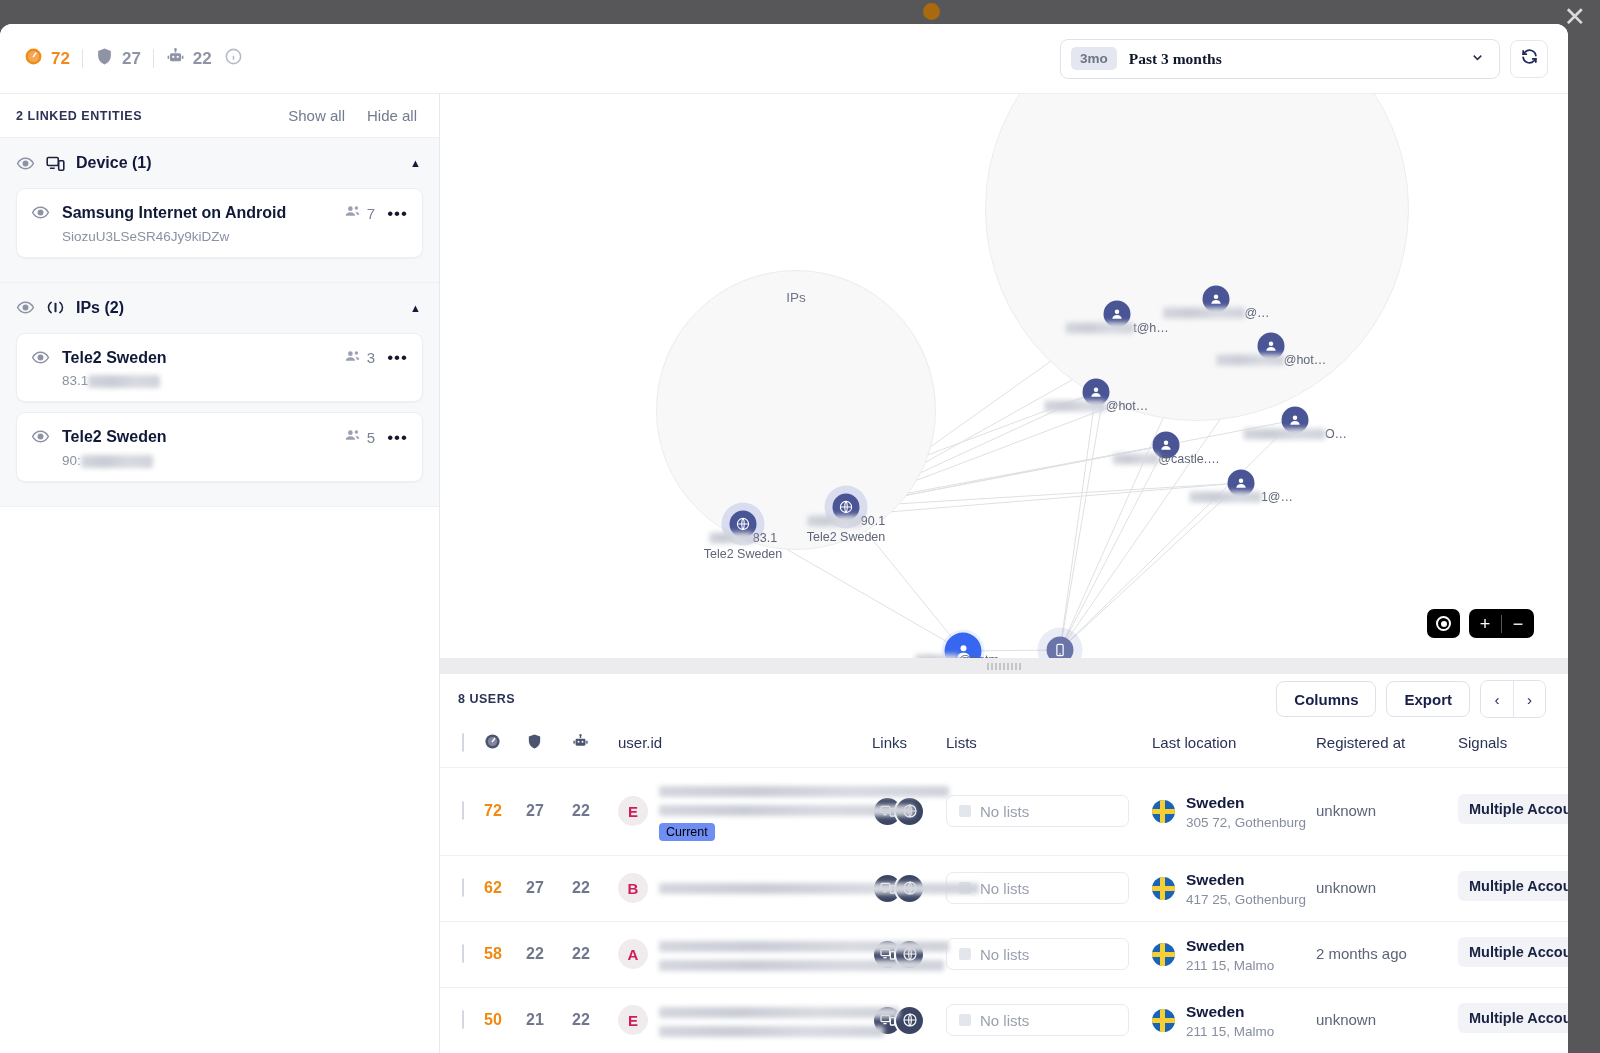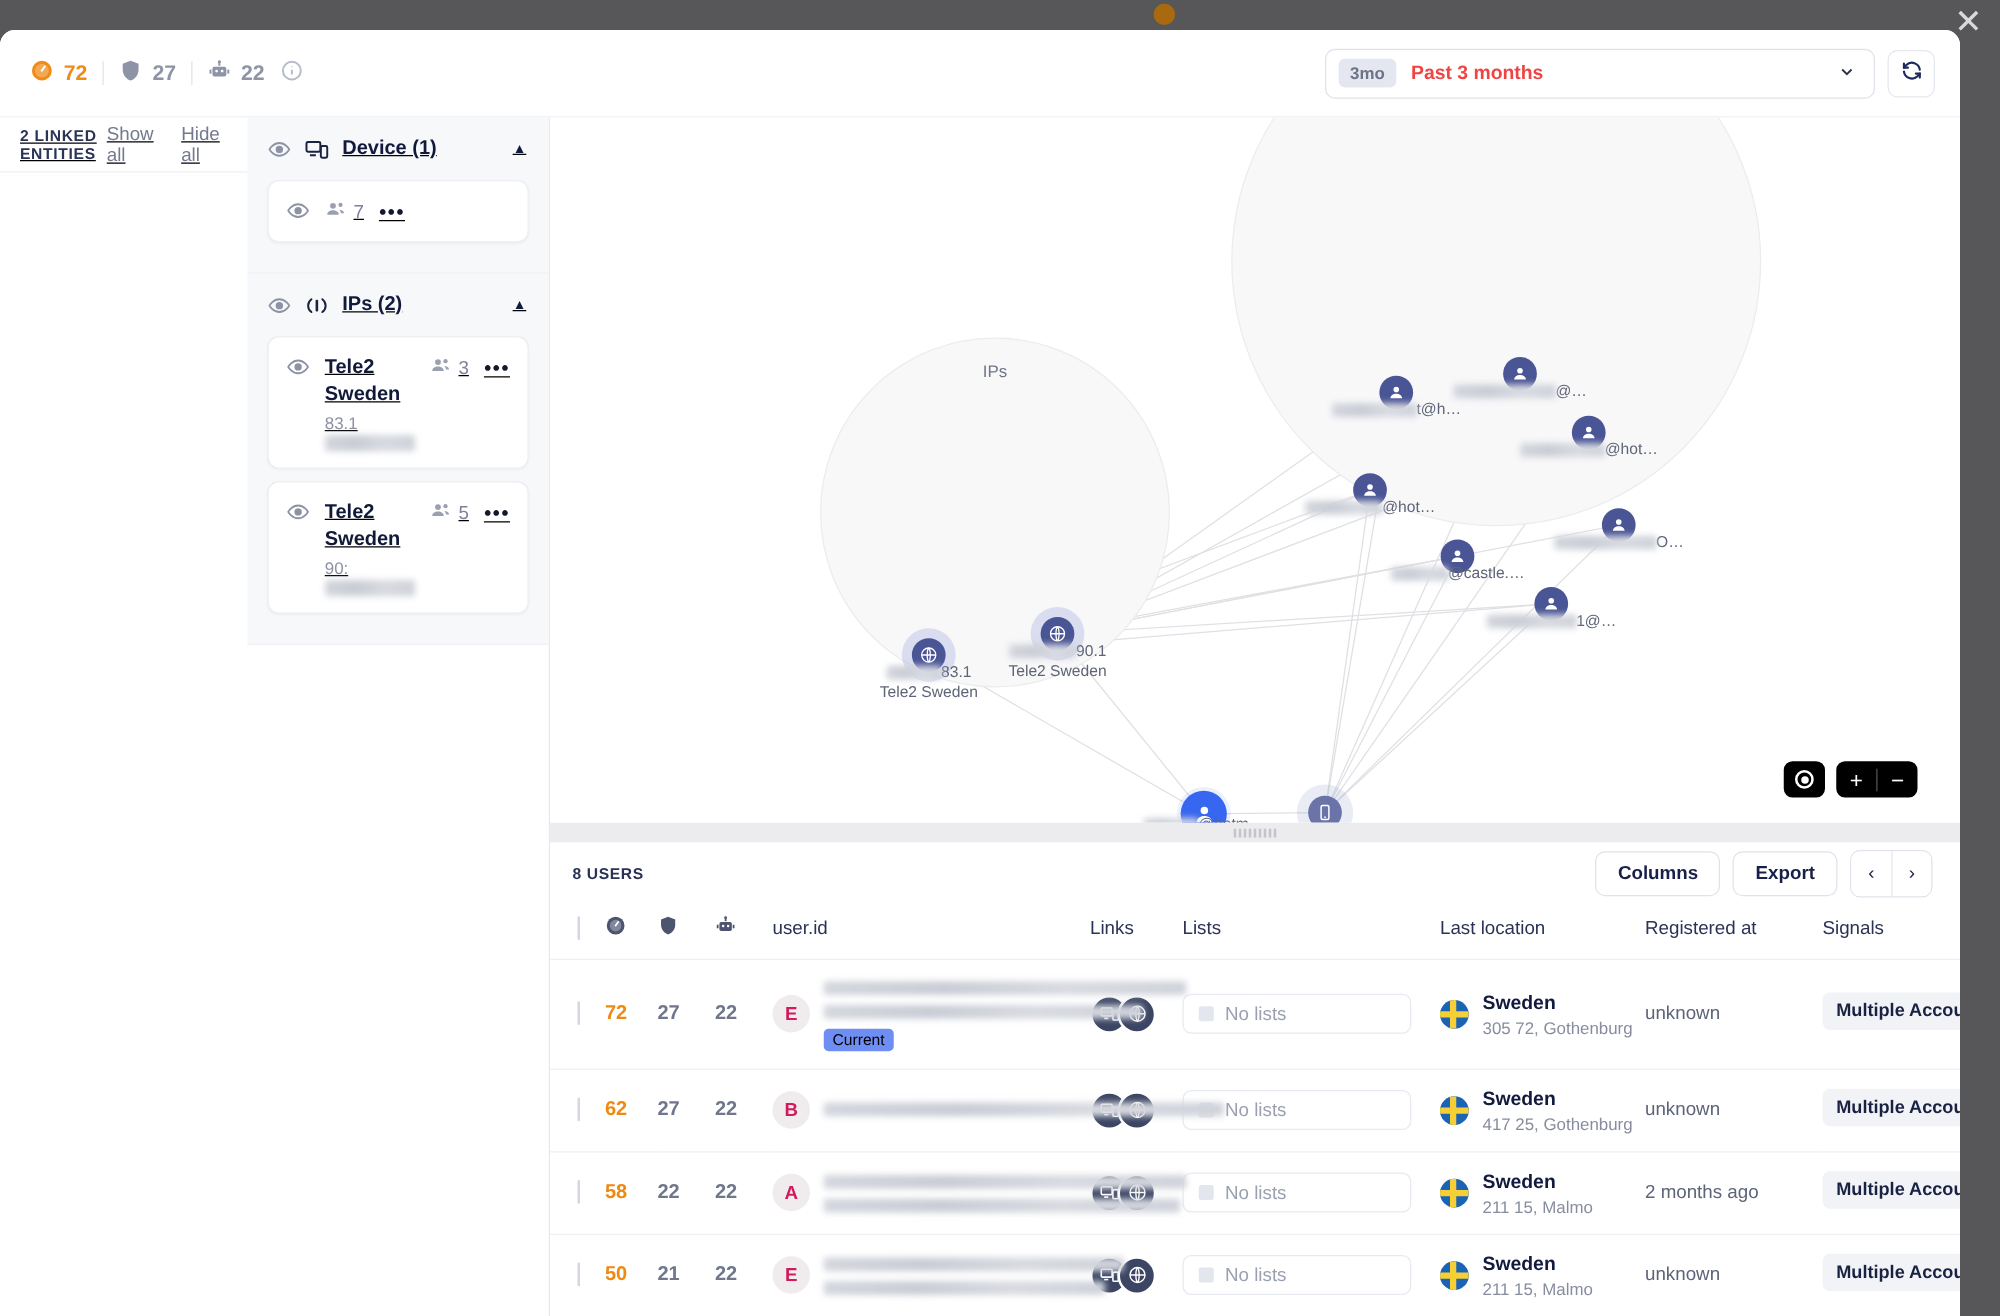--- a/index.html
+++ b/index.html
@@ -89,38 +89,38 @@
     border: 1px solid #dfe2ea; border-radius: 8px;
     display: flex; align-items: center; gap: 12px;
     padding: 0 14px 0 10px; background: #fff;
     cursor: pointer;
   }
   .range-badge {
     background: #e4e7ef; color: #6e7governor; color: #6d7488;
     font-size: 13.5px; font-weight: 700;
     padding: 4px 9px; border-radius: 5px;
   }
-  .range-label { font-size: 15.5px; font-weight: 700; color: #ef4444; }
+  .range-label { font-size: 15.5px; font-weight: 700; color: #0f172a; font-family: Liberation Serif, serif; }
   .range-caret { margin-left: auto; color: #2b3048; font-size: 14px; }
   .refresh-btn {
     width: 38px; height: 38px;
     border: 1px solid #e4e7ee; border-radius: 8px;
     display: flex; align-items: center; justify-content: center;
     background: #fff; cursor: pointer; color: #1d2a5c;
   }
   .refresh-btn svg { width: 19px; height: 19px; }
 
   .sheet-body { flex: 1; display: flex; min-height: 0; }
 
   
   #leftpanel {
     width: 440px; flex: 0 0 440px;
     border-right: 1px solid #e6e9ef;
     background: #fff;
-    display: flex; flex-direction: row; text-decoration: underline;
+    display: flex; flex-direction: column;
   }
   .lp-head {
     height: 44px; display: flex; align-items: center;
     padding: 0 22px 0 16px;
     border-bottom: 1px solid #eef0f4;
   }
   .lp-title { font-size: 12.5px; font-weight: 700; letter-spacing: .55px; color: #2b3356; }
   .lp-actions { margin-left: auto; display: flex; gap: 22px; }
   .lp-link { font-size: 15px; color: #737a8f; cursor: pointer; }
 
@@ -432,20 +432,24 @@
               <span class="ent-name">Device (1)</span>
               <span class="caret-up">▲</span>
             </div>
             <div class="ent-card">
               <span class="eye">
                 <svg viewBox="0 0 24 24" fill="none" stroke="currentColor" stroke-width="1.9">
                   <path d="M2 12s3.6-6.5 10-6.5S22 12 22 12s-3.6 6.5-10 6.5S2 12 2 12z"></path>
                   <circle cx="12" cy="12" r="2.8" fill="currentColor"></circle>
                 </svg>
               </span>
+              <div class="ent-card-main">
+                <div class="ent-card-title">Samsung Internet on Android</div>
+                <div class="ent-card-sub"><span>SiozuU3LSeSR46Jy9kiDZw</span></div>
+              </div>
               <div class="ent-card-right">
                 <span class="users-count">
                   <span><svg viewBox="0 0 24 24" fill="currentColor">
                       <circle cx="9" cy="8" r="3.3"></circle>
                       <path d="M2.5 18c0-3.2 2.9-5 6.5-5s6.5 1.8 6.5 5z"></path>
                       <circle cx="17.5" cy="7" r="2.4"></circle>
                       <path d="M16 12.4c3 0 5.5 1.5 5.5 4.1H18c0-1.7-.8-3.1-2-4.1z"></path>
                     </svg></span>
                   <span>7</span>
                 </span>

